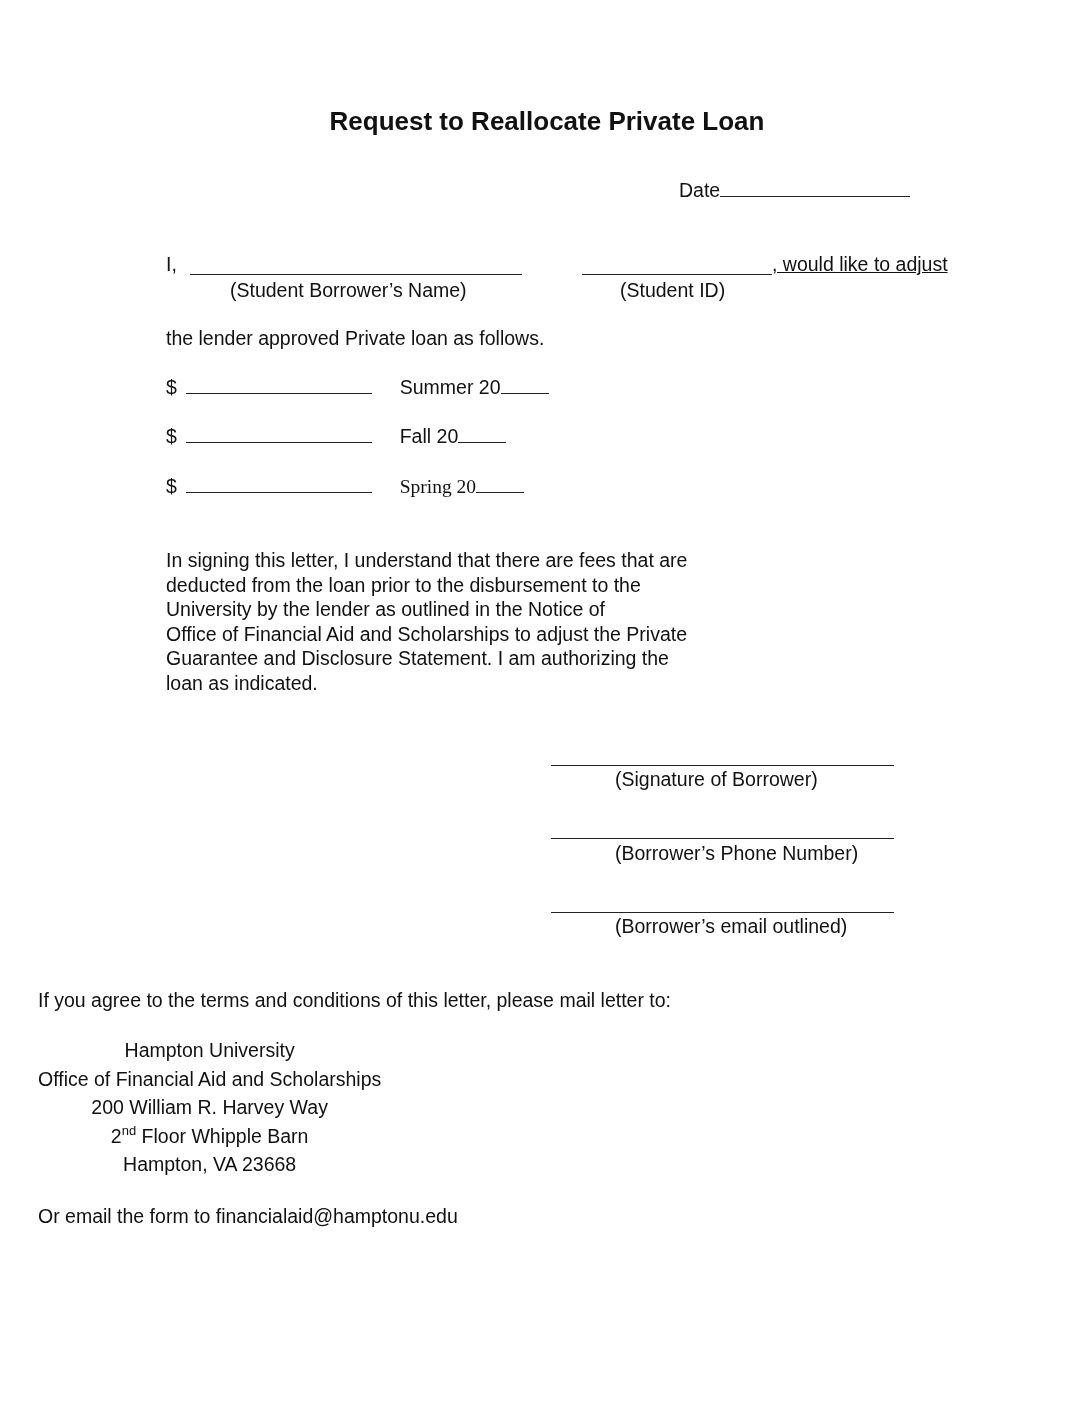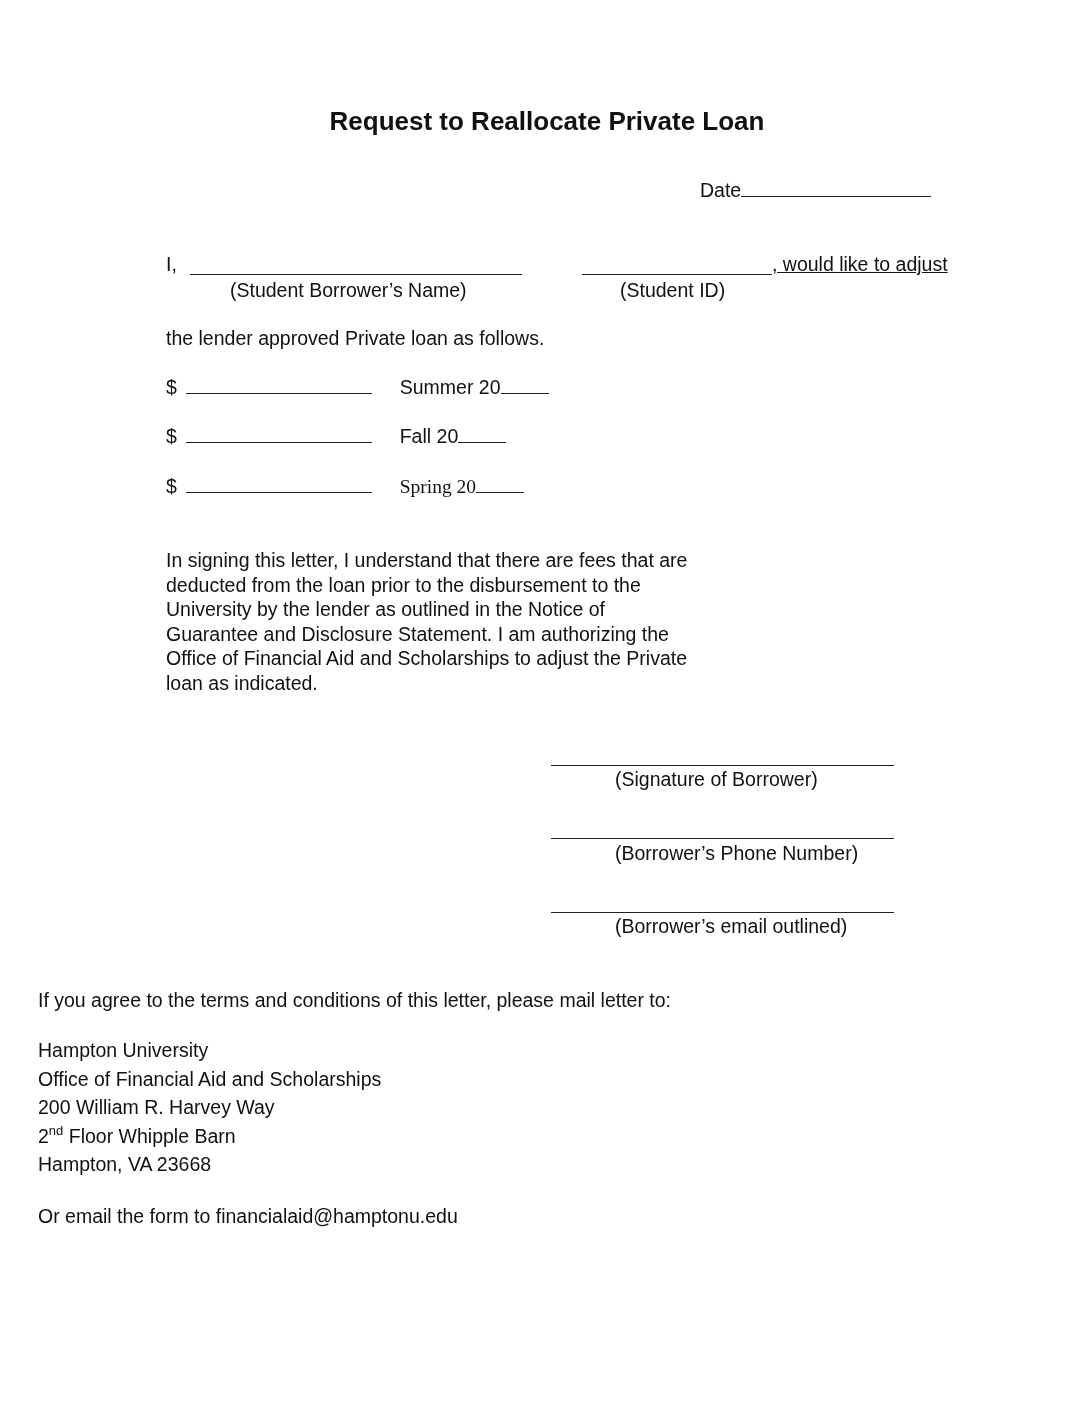--- a/index.html
+++ b/index.html
@@ -7,29 +7,29 @@
     width: 1088px; height: 1408px; position: relative; overflow: hidden;
     font-family: "Liberation Sans", sans-serif; color: #111111;
     font-size: 19.5px;
   }
   .abs { position: absolute; white-space: nowrap; line-height: 1; }
   .title { font-weight: bold; font-size: 26px; left: 0; width: 1094px; text-align: center; top: 108px; }
   .line { display: inline-block; border-bottom: 1.3px solid #222; vertical-align: baseline; }
   .para { position: absolute; left: 166px; top: 548px; width: 600px; line-height: 24.6px; white-space: normal; }
   .para span { display: block; white-space: nowrap; }
   .addr { position: absolute; left: 38px; top: 1036px; line-height: 28.5px; }
-  .addr div { white-space: nowrap; }
+  .addr div { white-space: nowrap; text-align: center; }
   sup { font-size: 13px; vertical-align: 8px; line-height: 0; }
 </style>
 </head>
 <body>
 
 <div class="abs title">Request to Reallocate Private Loan</div>
 
-<div class="abs" style="left:700px; top:181px;">
+<div class="abs" style="left:679px; top:181px;">
   <span>Date</span><span class="line" style="width:190px;"></span>
 </div>
 
 <div class="abs" style="left:166px; top:255px;">I,</div>
 <div class="abs line" style="left:190px; top:255px; width:332px; height:19px;"></div>
 <div class="abs line" style="left:582px; top:255px; width:190px; height:19px;"></div>
 <div class="abs" style="left:772px; top:255px;text-decoration:underline;">,  would like to adjust</div>
 <div class="abs" style="left:230px; top:281px;">(Student Borrower’s Name)</div>
 <div class="abs" style="left:620px; top:281px;">(Student ID)</div>
 
@@ -48,22 +48,22 @@
 <div class="abs" style="left:166px; top:477px;">
   <span>$</span>
   <span class="line" style="width:186px; margin-left:4px;"></span>
   <span style="margin-left:22px;font-family:Liberation Serif, serif;">Spring 20</span><span class="line" style="width:48px;"></span>
 </div>
 
 <div class="para">
   <span>In signing this letter, I understand that there are fees that are</span>
   <span>deducted from the loan prior to the disbursement to the</span>
   <span>University by the lender as outlined in the Notice of</span>
+  <span>Office of Financial Aid and Scholarships to adjust the Private</span>
   <span>Guarantee and Disclosure Statement. I am authorizing the</span>
-  <span>Office of Financial Aid and Scholarships to adjust the Private</span>
   <span>loan as indicated.</span>
 </div>
 
 <div class="abs line" style="left:551px; top:748px; width:343px; height:17px;"></div>
 <div class="abs" style="left:615px; top:770px;">(Signature of Borrower)</div>
 
 <div class="abs line" style="left:551px; top:821px; width:343px; height:17px;"></div>
 <div class="abs" style="left:615px; top:844px;">(Borrower’s Phone Number)</div>
 
 <div class="abs line" style="left:551px; top:895px; width:343px; height:17px;"></div>

